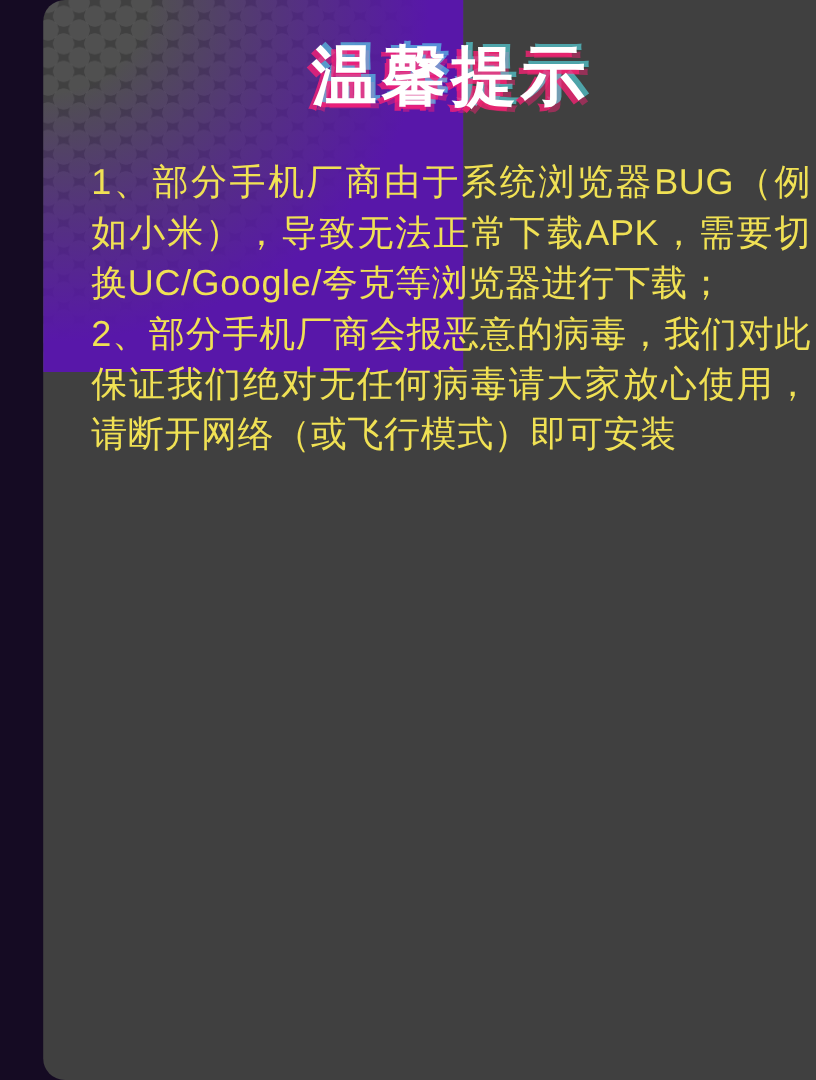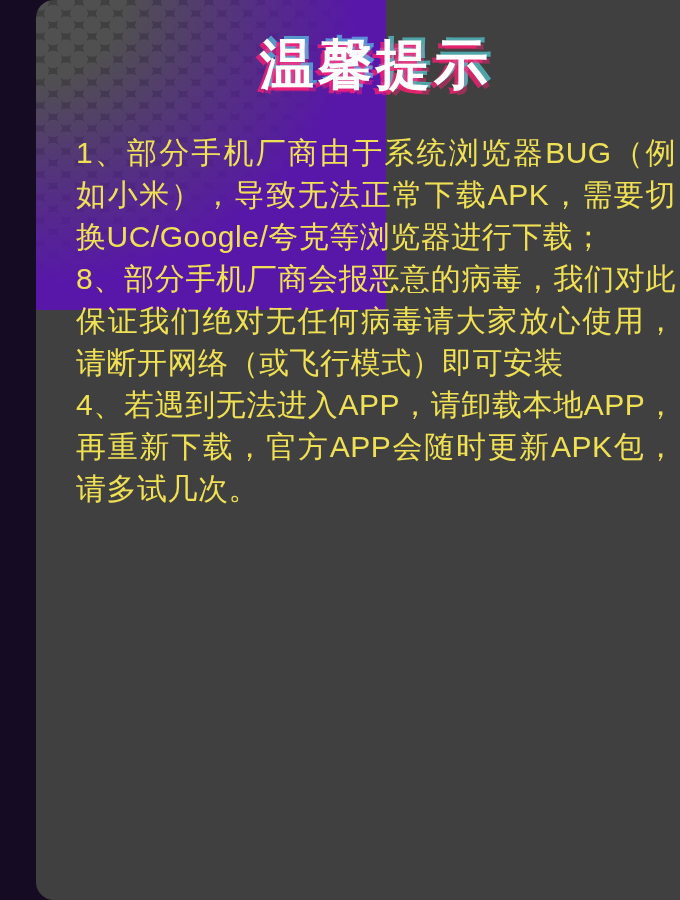--- a/index.html
+++ b/index.html
@@ -80,16 +80,15 @@
 </head>
 <body>
 
 <div class="panel">
   <div class="dots"></div>
 
   <h1 class="title">温馨提示</h1>
 
   <div class="notice-body">
     <p>1、部分手机厂商由于系统浏览器BUG（例如小米），导致无法正常下载APK，需要切换UC/Google/夸克等浏览器进行下载；</p>
-    <p>8、部分手机厂商会报恶意的病毒，我们对此保证我们绝对无任何病毒请大家放心使用，请断开网络（或飞行模式）即可安装</p>
-    <p>4、若遇到无法进入APP，请卸载本地APP，再重新下载，官方APP会随时更新APK包，请多试几次。</p>
+    <p>2、部分手机厂商会报恶意的病毒，我们对此保证我们绝对无任何病毒请大家放心使用，请断开网络（或飞行模式）即可安装</p>
   </div>
 </div>
 
 </body></html>

